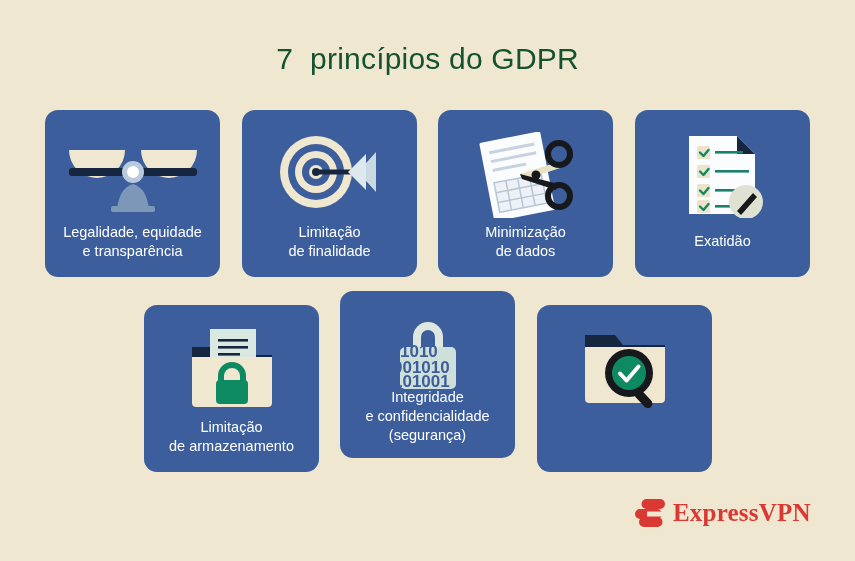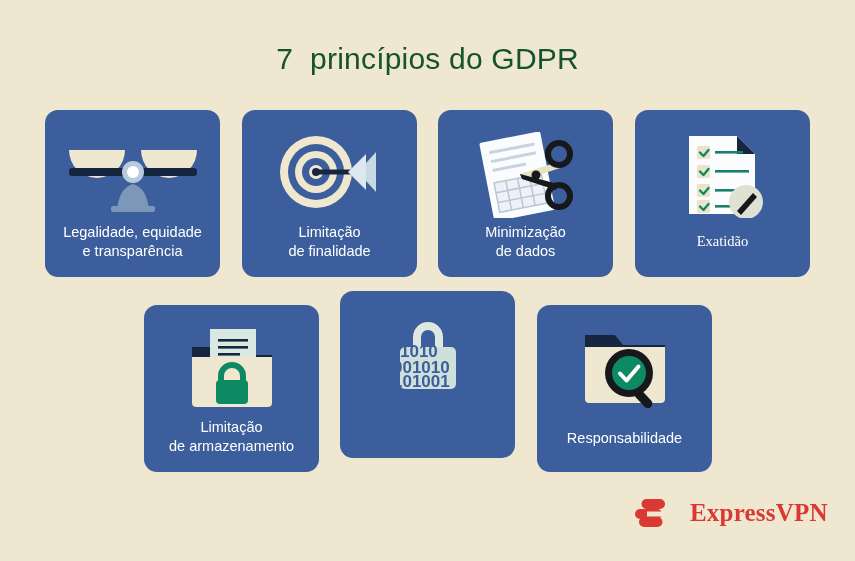--- a/index.html
+++ b/index.html
@@ -59,40 +59,40 @@
     color: #ffffff;
     font-size: 14.5px;
     line-height: 19px;
     white-space: pre-line;
     font-weight: 400;
   }
   
   #card-1 { left: 45px;  top: 110px; width: 175px; height: 167px; padding-left: 21px; }
   #card-2 { left: 242px; top: 110px; width: 175px; height: 167px; }
   #card-3 { left: 438px; top: 110px; width: 175px; height: 167px; }
-  #card-4 { left: 635px; top: 110px; width: 175px; height: 167px; font-family: Liberation Serif, serif; }
+  #card-4 { left: 635px; top: 110px; width: 175px; height: 167px; }
   
   #card-5 { left: 144px; top: 305px; width: 175px; height: 167px; }
   #card-6 { left: 340px; top: 291px; width: 175px; height: 167px; }
   #card-7 { left: 537px; top: 305px; width: 175px; height: 167px; }
 
   #card-1 .card-icon, #card-2 .card-icon, #card-3 .card-icon, #card-4 .card-icon { top: 22px; }
   #card-5 .card-icon, #card-6 .card-icon, #card-7 .card-icon { top: 20px; }
 
   #card-4 .card-label { bottom: 26px; }
   #card-7 .card-label { bottom: 24px; }
   #card-6 .card-label { bottom: 13px; }
 
   .brand {
     position: absolute;
     left: 634px;
     top: 496px;
     display: flex;
     align-items: center;
-    gap: 24px;
+    gap: 7px;
   }
   .brand-mark { display: block; }
   .brand-text {
     color: #da3832;
     font-family: "Liberation Serif", serif;
     font-size: 25px;
     font-weight: 700;
     letter-spacing: 0.2px;
     line-height: 1;
   }
@@ -215,32 +215,34 @@
         </clipPath>
       </defs>
       <path d="M31 40 v-14 a15 15 0 0 1 30 0 v14 h-8 v-14 a7 7 0 0 0 -14 0 v14 z" fill="#dfe8e0"></path>
       <rect x="18" y="36" width="56" height="42" rx="5" fill="#cfe0da"></rect>
       <g clip-path="url(#lockclip)" fill="#3c5e9c" font-family="'Liberation Sans', sans-serif" font-size="17" font-weight="700">
         <text x="18" y="46">1010</text>
         <text x="11" y="62">001010</text>
         <text x="11" y="76">101001</text>
       </g>
     </svg>
+    <div class="card-label">Integridade
+e confidencialidade
+(segurança)</div>
   </div>
 
   <div class="card" id="card-7">
     <svg class="card-icon" width="108" height="86" viewBox="0 0 108 86">
       <path d="M14 10 h30 l8 10 h42 v54 a4 4 0 0 1 -4 4 h-72 a4 4 0 0 1 -4 -4 z" fill="#16263f"></path>
       <path d="M14 22 h80 v52 a4 4 0 0 1 -4 4 h-72 a4 4 0 0 1 -4 -4 z" fill="#f0e7d0"></path>
       <rect x="66" y="64" width="9" height="22" rx="4.5" transform="rotate(-43 70 72)" fill="#16181c"></rect>
       <circle cx="58" cy="48" r="24" fill="#16181c"></circle>
       <circle cx="58" cy="48" r="17" fill="#0e8a63"></circle>
       <path d="M49 48.5 l6.5 7 l12 -14" fill="none" stroke="#ffffff" stroke-width="4" stroke-linecap="round" stroke-linejoin="round"></path>
     </svg>
-    <div class="card-label">Responsabilidade</div>
   </div>
 
   <div class="brand">
     <svg class="brand-mark" width="32" height="32" viewBox="0 0 32 32">
       <path d="M12.5 3 h13.5 a5 5 0 0 1 0 10 h-13.5 a5 5 0 0 1 0 -10 z" fill="#da3832"></path>
       <path d="M6 13 h17 a5 5 0 0 1 0 10 h-17 a5 5 0 0 1 0 -10 z" fill="#da3832"></path>
       <path d="M10 21 h13.5 a5 5 0 0 1 0 10 h-13.5 a5 5 0 0 1 0 -10 z" fill="#da3832"></path>
       <path d="M13 15.5 h16 v5 h-16 z" fill="#f0e7d0"></path>
     </svg>
     <span class="brand-text">ExpressVPN</span>

